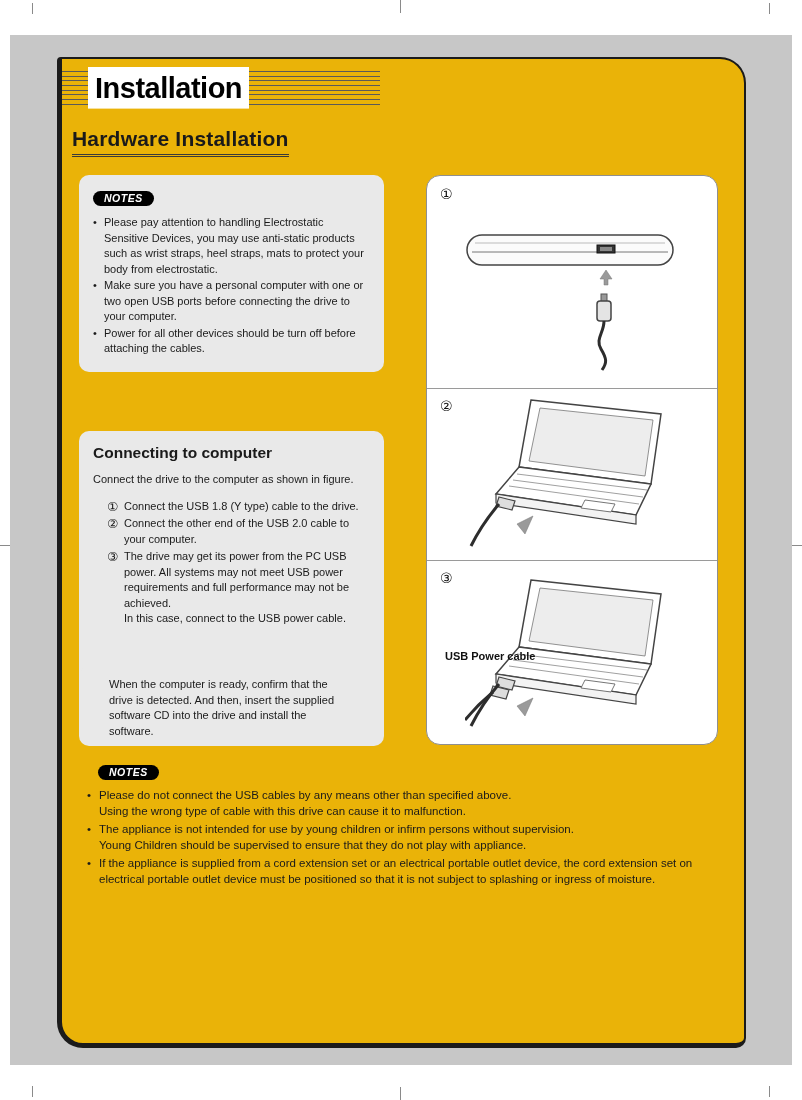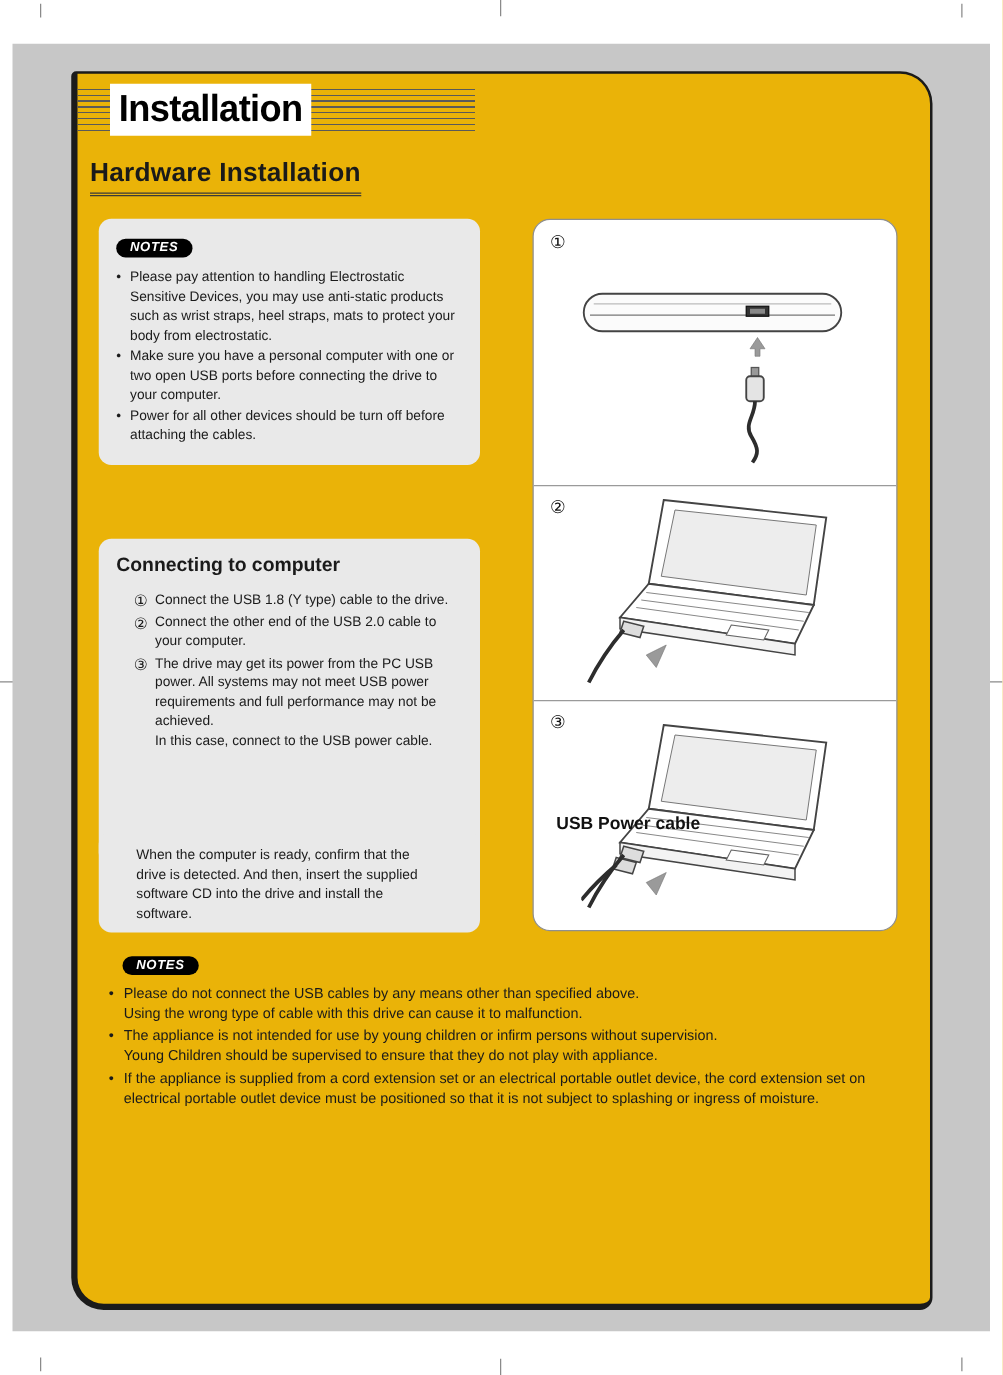--- a/index.html
+++ b/index.html
@@ -50,21 +50,21 @@
   .step-num{width:17px;flex:none;font-size:12.5px;line-height:15.5px;font-family:"DejaVu Sans",sans-serif;}
   .step-text{flex:1;font-size:11px;line-height:15.5px;white-space:pre-line;}
   
   .figure-box{
     position:absolute;left:364px;top:116px;width:292px;height:570px;background:#fff;
     border:1.5px solid #8f8f8f;border-radius:14px;box-sizing:border-box;
   }
   .fig-divider{position:absolute;left:0;width:100%;height:1px;background:#9a9a9a;}
   .fig-num{position:absolute;left:13px;font-size:14px;font-family:"DejaVu Sans",sans-serif;color:#111;}
   .fig-art{position:absolute;}
-  .usb-label{position:absolute;left:18px;top:474px;font-size:14px;font-weight:bold;color:#111;}
+  .usb-label{position:absolute;left:18px;top:474px;font-size:11px;font-weight:bold;color:#111;}
   
   .bottom-badge{position:absolute;left:36px;top:706px;}
   .bottom-list{position:absolute;left:25px;top:729px;width:648px;font-size:11.5px;line-height:15.5px;}
   .bottom-list .bullet{margin-bottom:3px;}
   .bottom-list .dot{width:12px;font-size:11.5px;line-height:15.5px;}
 </style>
 </head>
 <body>
 
 <div class="crop-v" style="left:32px;top:3px;height:11px;"></div>
@@ -99,20 +99,21 @@
       </div>
       <div class="bullet">
         <span class="dot">•</span>
         <span class="txt">Power for all other devices should be turn off before attaching the cables.</span>
       </div>
     </div>
   </div>
 
   <div class="graybox box-connect">
     <div class="connect-heading">Connecting to computer</div>
+    <div class="body-txt">Connect the drive to the computer as shown in figure.</div>
     <div class="steps">
       <div class="step">
         <span class="step-num">①</span>
         <span class="step-text">Connect the USB 1.8 (Y type) cable to the drive.</span>
       </div>
       <div class="step">
         <span class="step-num">②</span>
         <span class="step-text">Connect the other end of the USB 2.0 cable to your computer.</span>
       </div>
       <div class="step">

